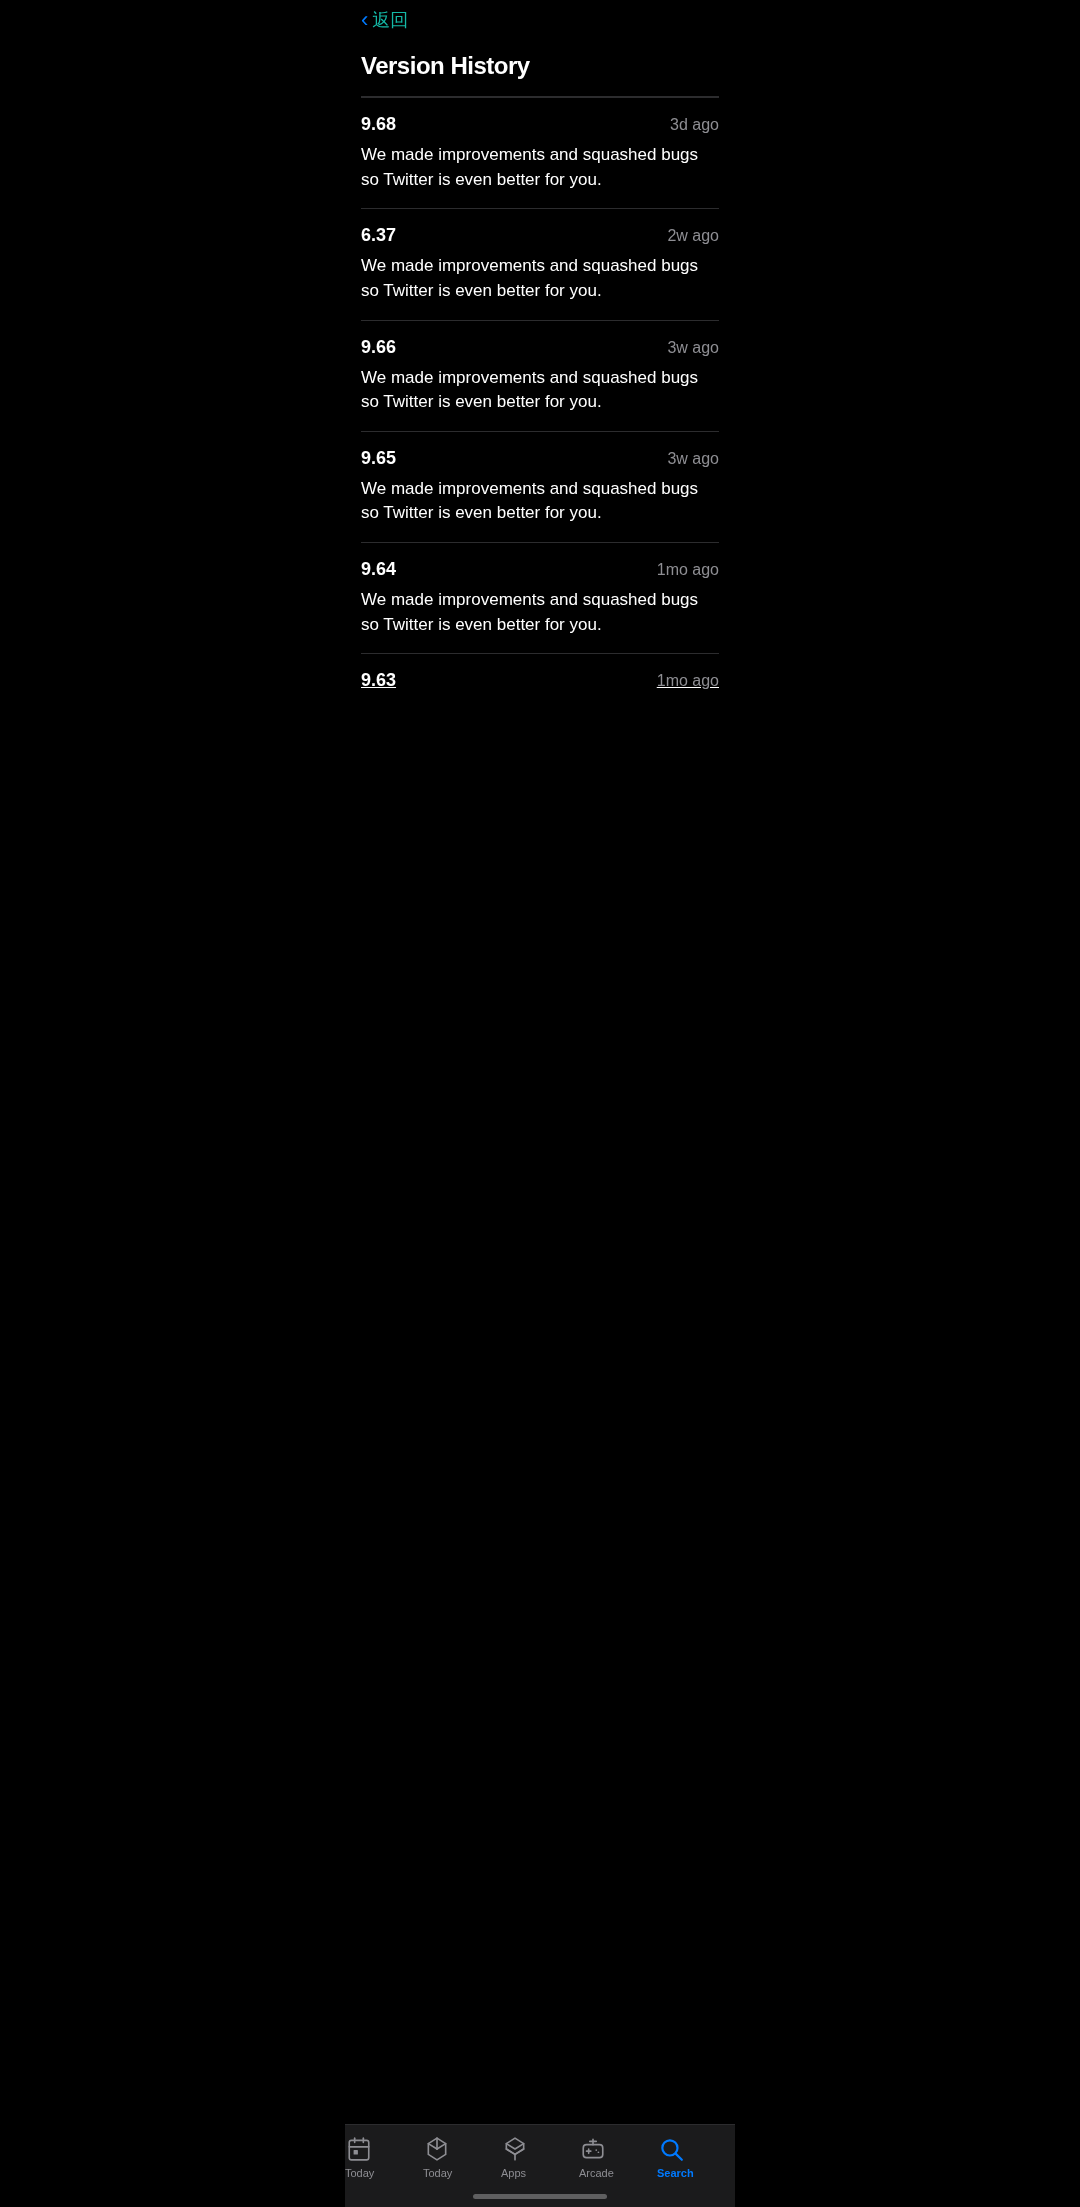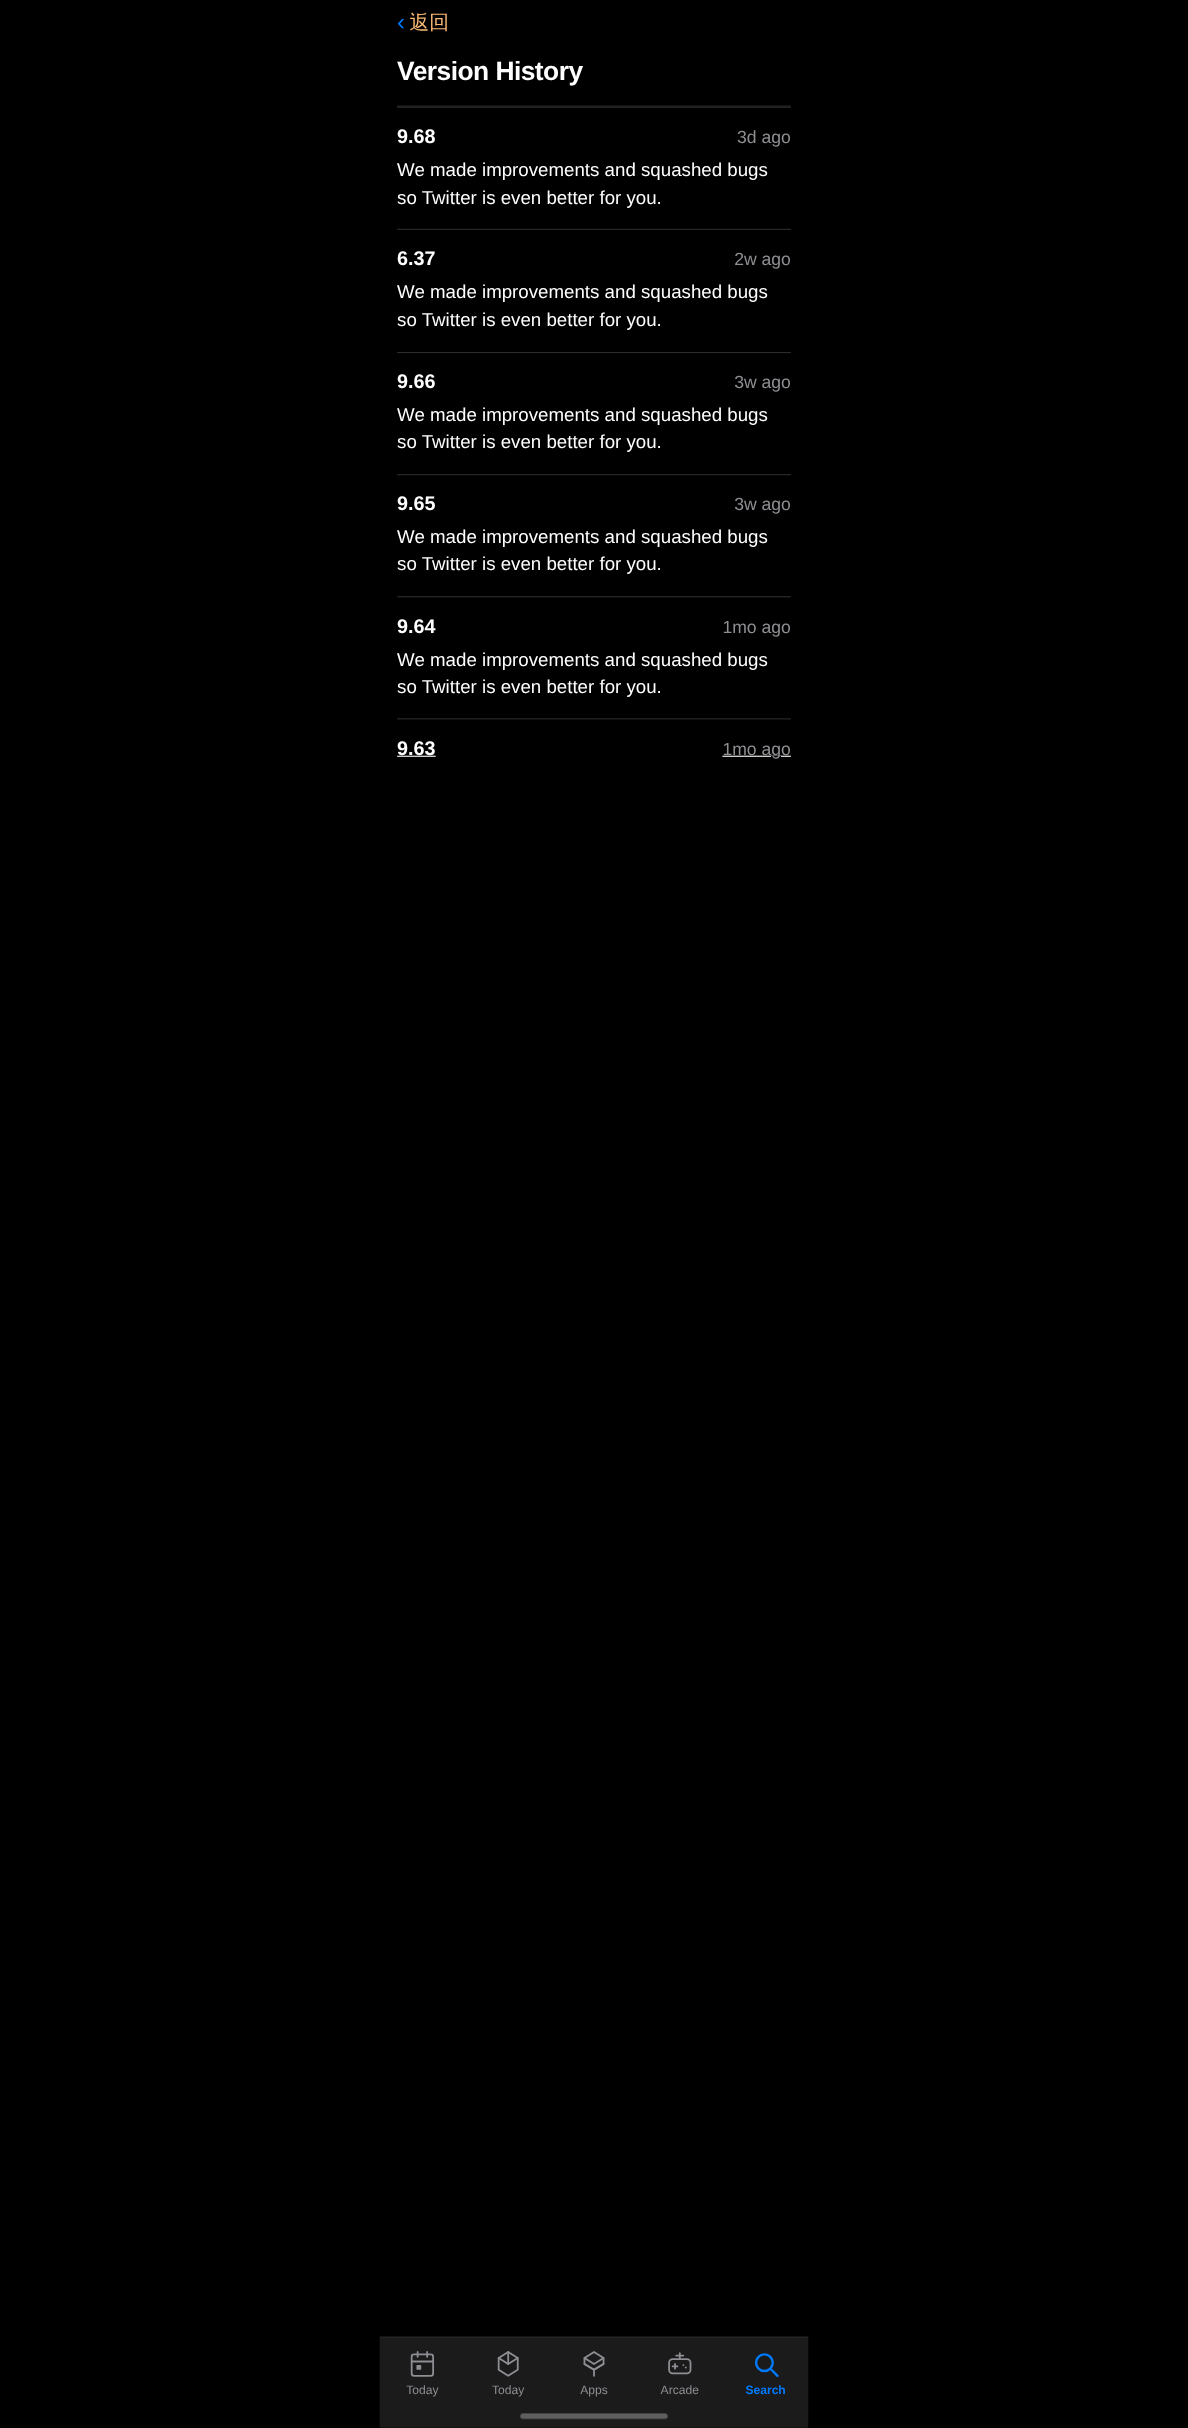--- a/index.html
+++ b/index.html
@@ -28,21 +28,21 @@
     }
 
     .back-chevron {
       color: #007AFF;
       font-size: 22px;
       margin-right: 4px;
       line-height: 1;
     }
 
     .back-label {
-      color: #fdba74;
+      color: #14b8a6;
       font-size: 18px;
     }
 
     .page-title {
       font-size: 24px;
       font-weight: 800;
       color: #ffffff;
       padding: 8px 16px 16px 16px;
       letter-spacing: -0.5px;
     }
@@ -99,21 +99,21 @@
       display: flex;
       justify-content: space-around;
       align-items: flex-start;
       padding-top: 10px;
       padding-bottom: 28px;
     }
 
     .tab-item {
       display: flex;
       flex-direction: column;
-      align-items: center;
+      align-items: flex-start;
       cursor: pointer;
       flex: 1;
     }
 
     .tab-icon {
       width: 28px;
       height: 28px;
       display: flex;
       align-items: center;
       justify-content: center;

